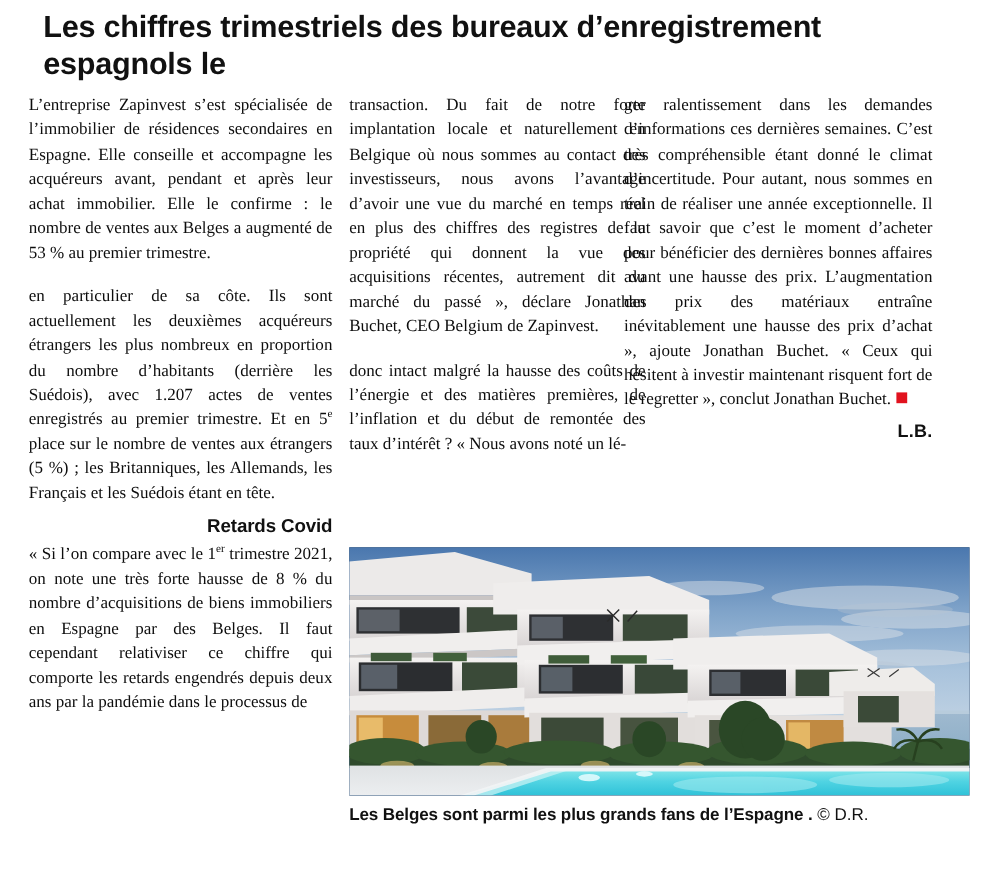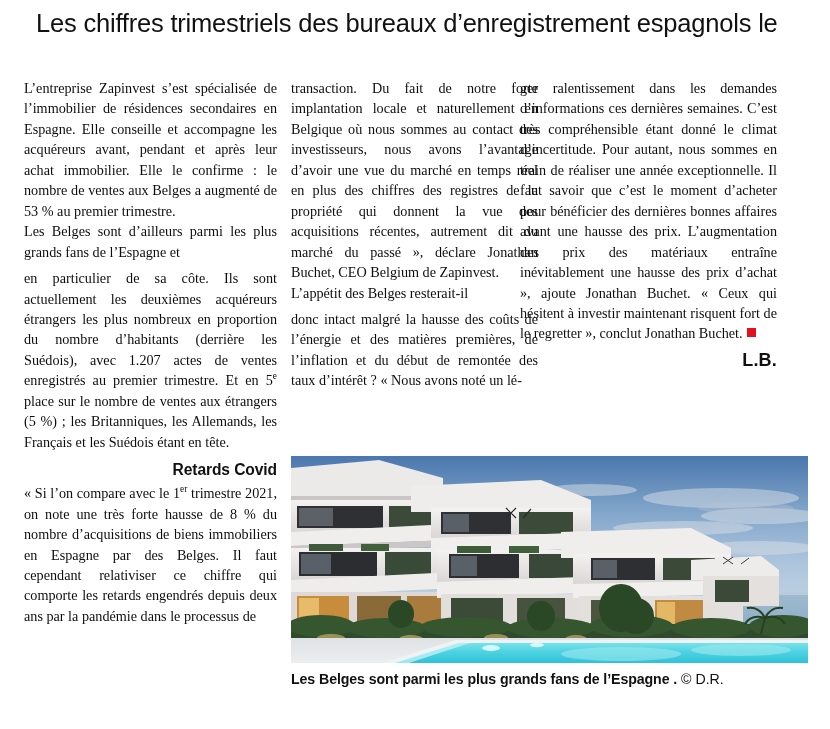--- a/index.html
+++ b/index.html
@@ -16,21 +16,21 @@
     position: relative;
   }
 
   
   #headline {
     position: absolute;
     left: 36px;
     top: 8px;
     width: 770px;
     font-family: "Liberation Sans", sans-serif;
-    font-weight: 400;
+    font-weight: 700;
     font-size: 25.5px;
     line-height: 31px;
     letter-spacing: -0.2px;
     color: #111111;
     text-align: left;
   }
   #headline .hl-line { display: block; }
   #headline .hl-line.l2 { padding-left: 16px; }
 
   
@@ -43,21 +43,21 @@
     text-justify: inter-word;
     hyphens: none;
     color: #0d0d0d;
   }
   #col1 { left: 24px;  width: 253px; }
   #col2 { left: 291px; width: 247px; }
   #col3 { left: 520px; width: 257px; }
 
   .para { margin: 0; }
   .para + .para { margin-top: 0px; }
-  .para.gap-before { margin-top: 6px; }
+  .para.gap-before { margin-top: 16px; }
 
   
   .para { text-align: justify; }
   .para:last-child { text-align: justify; }
 
   sup.ord {
     font-size: 0.66em;
     vertical-align: super;
     line-height: 0;
   }
@@ -79,21 +79,21 @@
     display: inline-block;
     width: 9px;
     height: 9px;
     background: #e1121e;
     margin-left: 4px;
     vertical-align: 1px;
   }
   .byline {
     font-family: "Liberation Sans", sans-serif;
     font-weight: bold;
-    font-size: 18px;
+    font-size: 15px;
     text-align: right;
     margin-top: 6px;
     letter-spacing: 0.2px;
     color: #111111;
   }
 
   
   #photo-block {
     position: absolute;
     left: 291px;
@@ -125,29 +125,27 @@
 </style>
 </head>
 <body>
 
 <div id="headline">
   <span class="hl-line l1">Les chiffres trimestriels des bureaux d’enregistrement espagnols le</span>
 </div>
 
 <div class="col" id="col1">
   <p class="para">L’entreprise Zapinvest s’est spécialisée de l’immobilier de résidences secondaires en Espagne. Elle conseille et accompagne les acquéreurs avant, pendant et après leur achat immobilier. Elle le confirme : le nombre de ventes aux Belges a augmenté de 53 % au premier trimestre.</p>
-  <p class="para">Les Belges sont d’ailleurs parmi les plus grands fans de l’Espagne et</p>
   <p class="para gap-before"><span>en particulier de sa côte. Ils sont actuellement les deuxièmes acquéreurs étrangers les plus nombreux en proportion du nombre d’habitants (derrière les Suédois), avec 1.207 actes de ventes enregistrés au premier trimestre. Et en 5</span><sup class="ord">e</sup><span> place sur le nombre de ventes aux étrangers (5 %) ; les Britanniques, les Allemands, les Français et les Suédois étant en tête.</span></p>
   <div class="subhead">Retards Covid</div>
   <p class="para"><span>« Si l’on compare avec le 1</span><sup class="ord">er</sup><span> trimestre 2021, on note une très forte hausse de 8 % du nombre d’acquisitions de biens immobiliers en Espagne par des Belges. Il faut cependant relativiser ce chiffre qui comporte les retards engendrés depuis deux ans par la pandémie dans le processus de</span></p>
 </div>
 
 <div class="col" id="col2">
   <p class="para">transaction. Du fait de notre forte implantation locale et naturellement en Belgique où nous sommes au contact des investisseurs, nous avons l’avantage d’avoir une vue du marché en temps réel en plus des chiffres des registres de la propriété qui donnent la vue des acquisitions récentes, autrement dit du marché du passé », déclare Jonathan Buchet, CEO Belgium de Zapinvest.</p>
-  <p class="para">L’appétit des Belges resterait-il</p>
   <p class="para gap-before">donc intact malgré la hausse des coûts de l’énergie et des matières premières, de l’inflation et du début de remontée des taux d’intérêt ? « Nous avons noté un lé-</p>
 </div>
 
 <div class="col" id="col3">
   <p class="para"><span>ger ralentissement dans les demandes d’informations ces dernières semaines. C’est très compréhensible étant donné le climat d’incertitude. Pour autant, nous sommes en train de réaliser une année exceptionnelle. Il faut savoir que c’est le moment d’acheter pour bénéficier des dernières bonnes affaires avant une hausse des prix. L’augmentation des prix des matériaux entraîne inévitablement une hausse des prix d’achat », ajoute Jonathan Buchet. « Ceux qui hésitent à investir maintenant risquent fort de le regretter », conclut Jonathan Buchet.</span><span class="endmark" style="background: rgb(225, 18, 30);"></span></p>
   <div class="byline">L.B.</div>
 </div>
 
 <div id="photo-block">
   <div id="photo">

